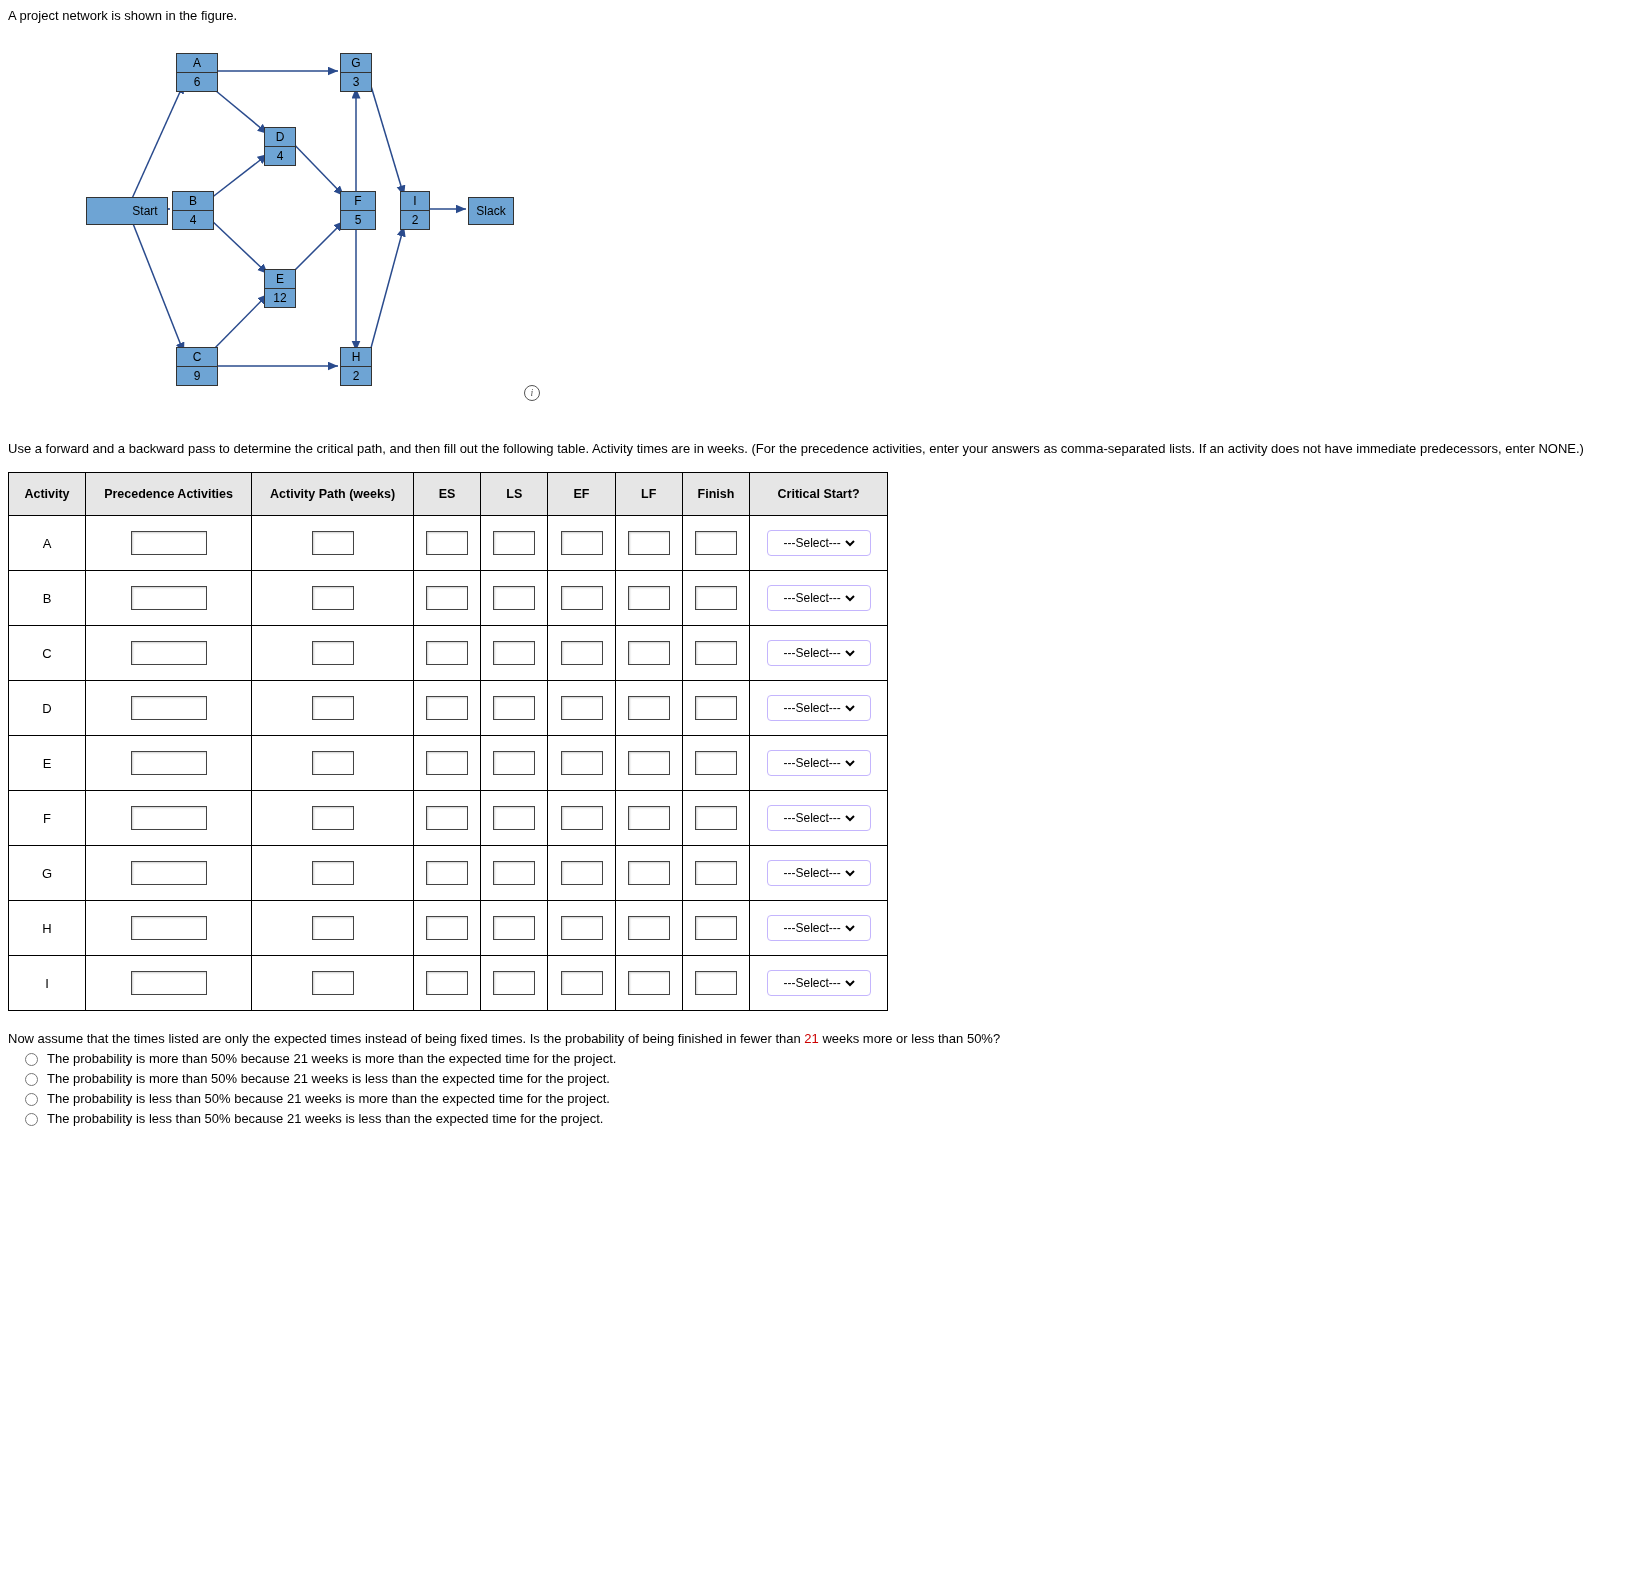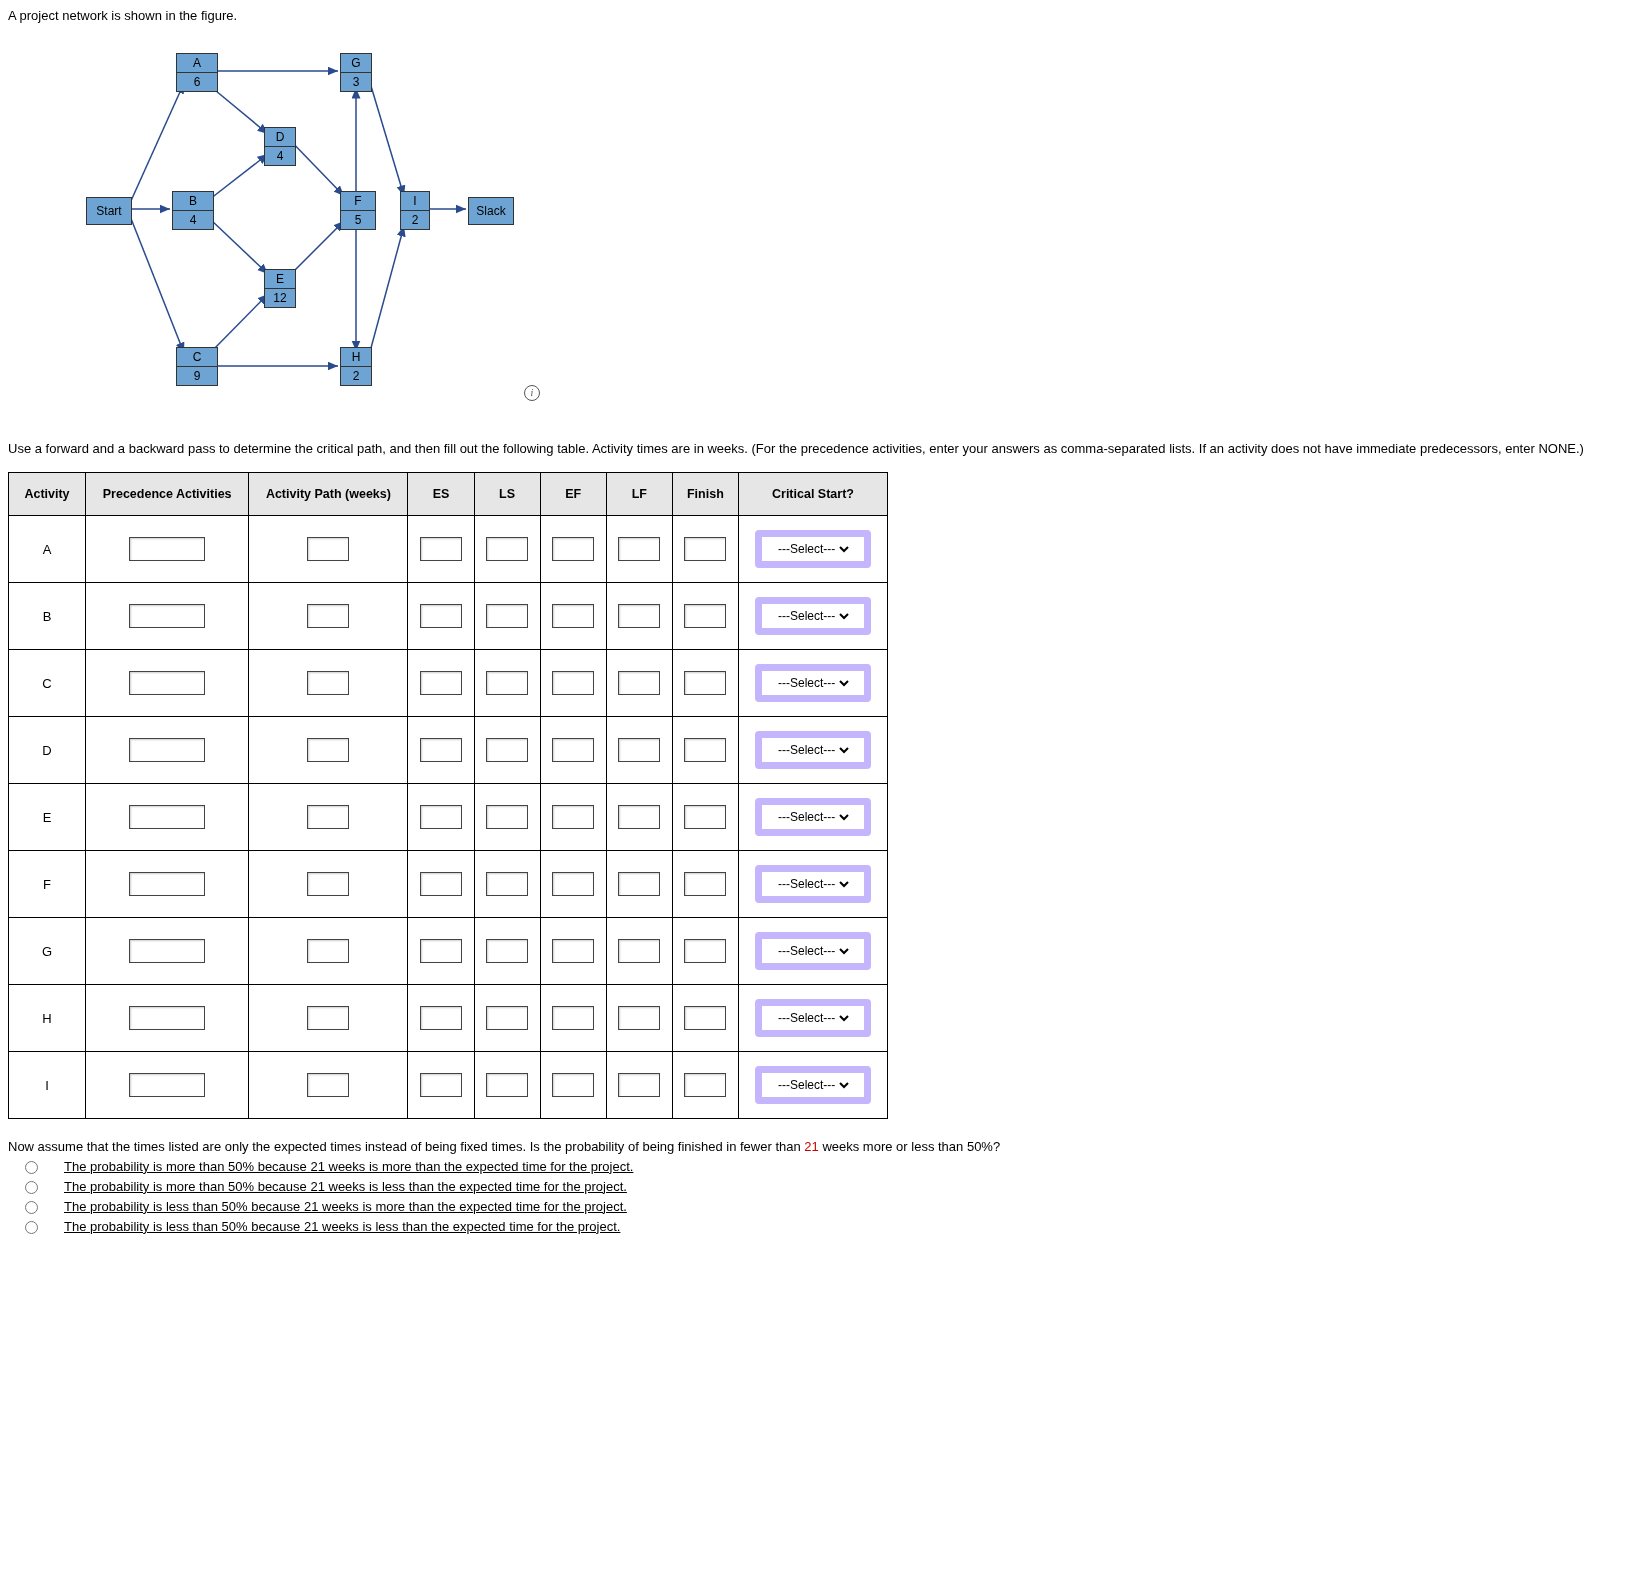--- a/index.html
+++ b/index.html
@@ -58,36 +58,36 @@
     border: 1px solid #444;
     box-shadow: inset 1px 1px 2px rgba(0,0,0,0.2);
   }
   .txtnarrow {
     width: 36px;
     height: 20px;
     border: 1px solid #444;
     box-shadow: inset 1px 1px 2px rgba(0,0,0,0.2);
   }
   .selbox {
-    border: 7px solid #c4b5fd;
+    border: 1px solid #c4b5fd;
     border-radius: 4px;
     padding: 4px 12px;
     display: inline-block;
     font-size: 12px;
     background: #fff;
   }
   .selbox select {
     border: none;
     font-size: 12px;
     background: transparent;
     outline: none;
   }
   .q2 { margin-top: 20px; }
   .q2 .num { color: #c00; }
-  .opt { margin-left: 12px; display: flex; align-items: center; gap: 23px; margin-top: 4px; text-decoration: underline; }
+  .opt { margin-left: 12px; display: flex; align-items: center; gap: 6px; margin-top: 4px; }
   .opt input[type=radio] { accent-color: #888; }
   .info-icon {
     display:inline-block;
     width:14px;height:14px;
     border:1px solid #555;
     border-radius:50%;
     color:#555;
     font-size:10px;
     line-height:14px;
     text-align:center;
@@ -118,21 +118,21 @@
     <line x1="142" y1="335" x2="270" y2="335" stroke="#2a4b8d" stroke-width="1.5" marker-end="url(#arr)"></line>
     <line x1="218" y1="105" x2="276" y2="165" stroke="#2a4b8d" stroke-width="1.5" marker-end="url(#arr)"></line>
     <line x1="218" y1="248" x2="276" y2="190" stroke="#2a4b8d" stroke-width="1.5" marker-end="url(#arr)"></line>
     <line x1="288" y1="165" x2="288" y2="57" stroke="#2a4b8d" stroke-width="1.5" marker-end="url(#arr)"></line>
     <line x1="288" y1="195" x2="288" y2="320" stroke="#2a4b8d" stroke-width="1.5" marker-end="url(#arr)"></line>
     <line x1="300" y1="45" x2="336" y2="165" stroke="#2a4b8d" stroke-width="1.5" marker-end="url(#arr)"></line>
     <line x1="300" y1="328" x2="336" y2="195" stroke="#2a4b8d" stroke-width="1.5" marker-end="url(#arr)"></line>
     <line x1="360" y1="178" x2="398" y2="178" stroke="#2a4b8d" stroke-width="1.5" marker-end="url(#arr)"></line>
   </svg>
 
-  <div class="node single" style="left:18px; top:166px; width:44px;">
+  <div class="node single" style="left:18px; top:166px; width:44px;padding-left:36px;">
     <div class="nlabel">Start</div>
   </div>
 
   <div class="node" style="left:108px; top:22px; width:40px;">
     <div class="nlabel">A</div>
     <div class="nval">6</div>
   </div>
   <div class="node" style="left:104px; top:160px; width:40px;">
     <div class="nlabel">B</div>
     <div class="nval">4</div>

